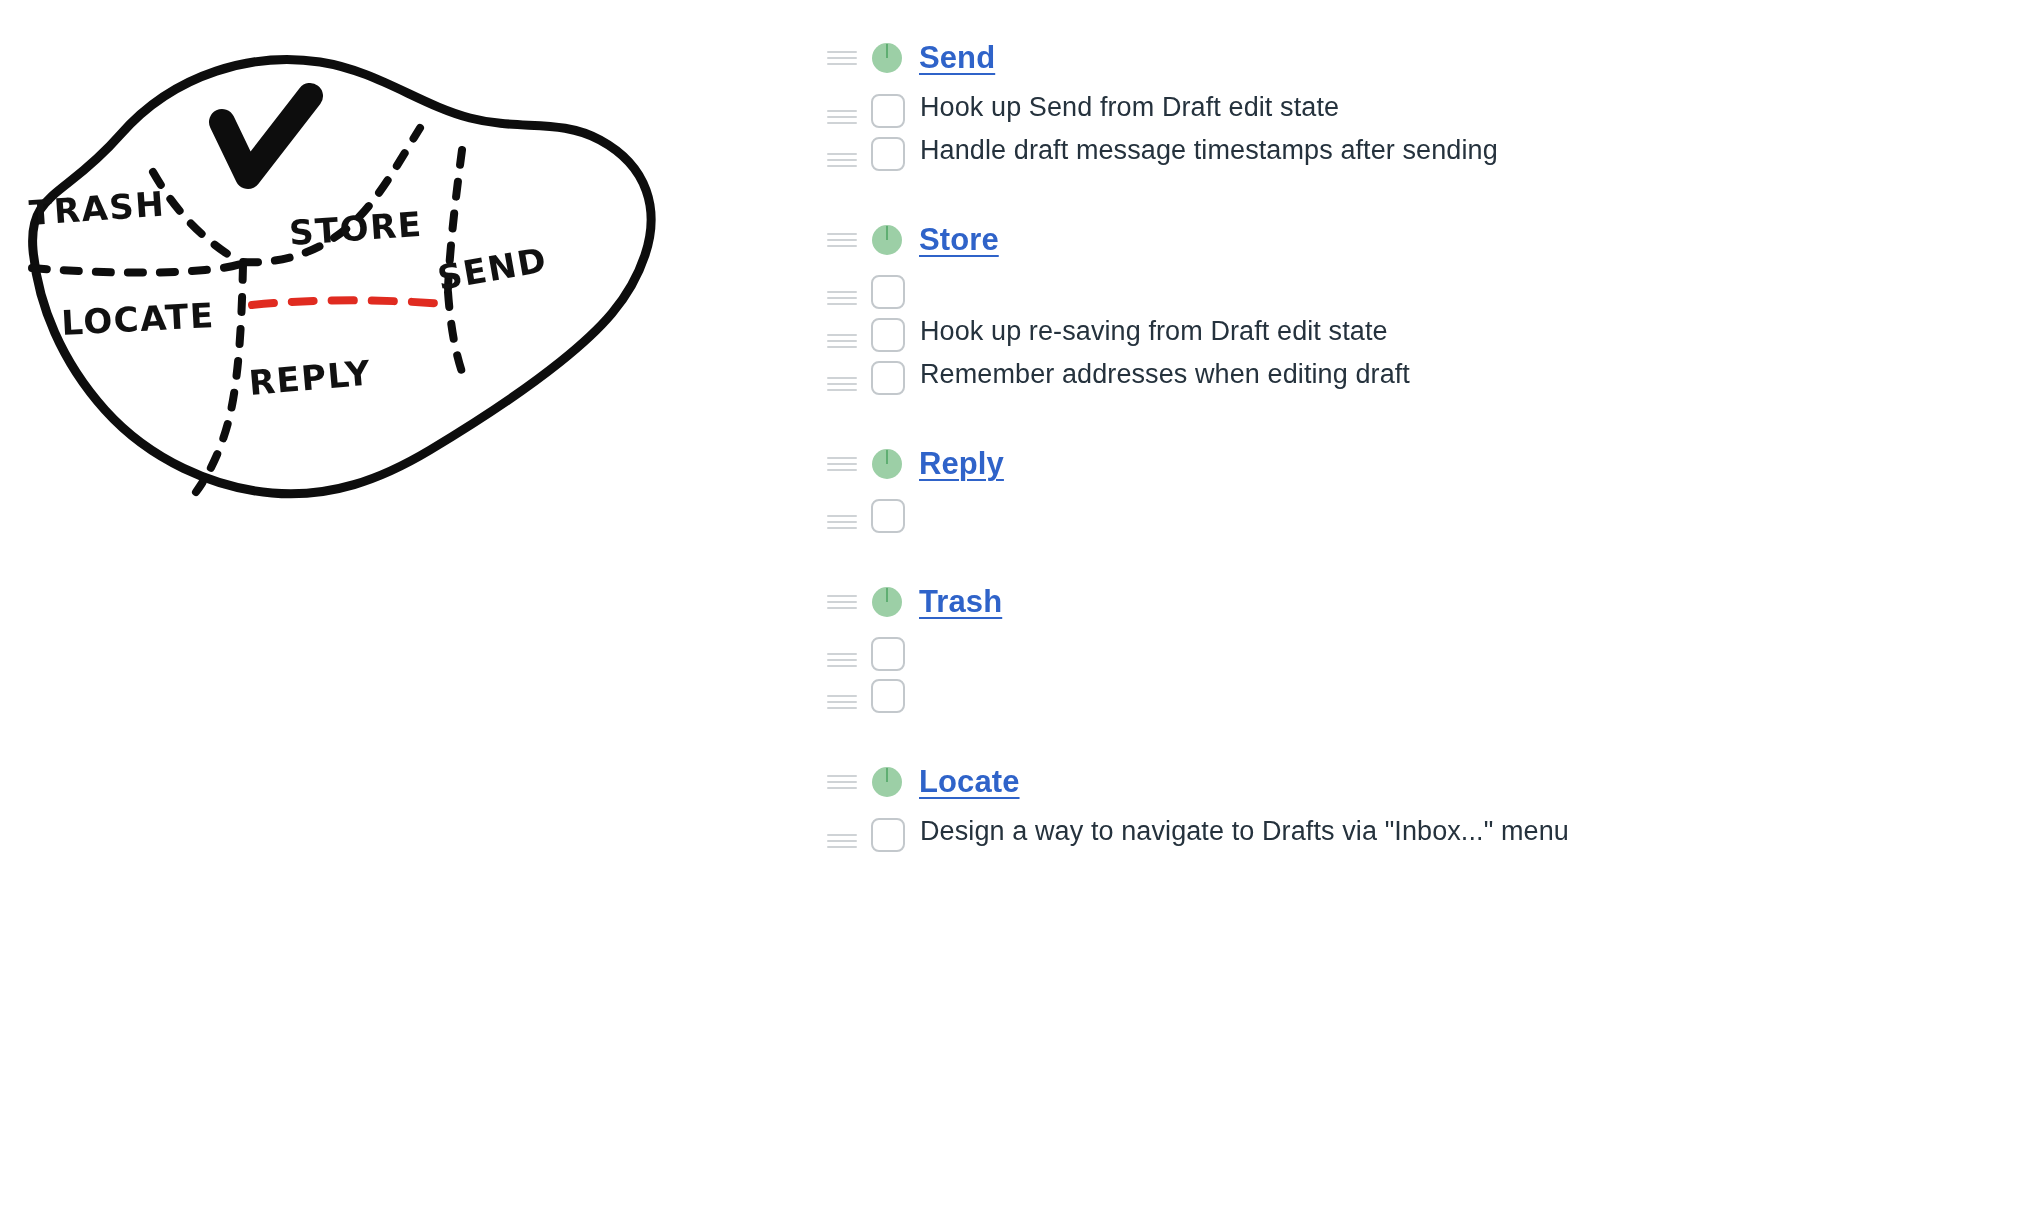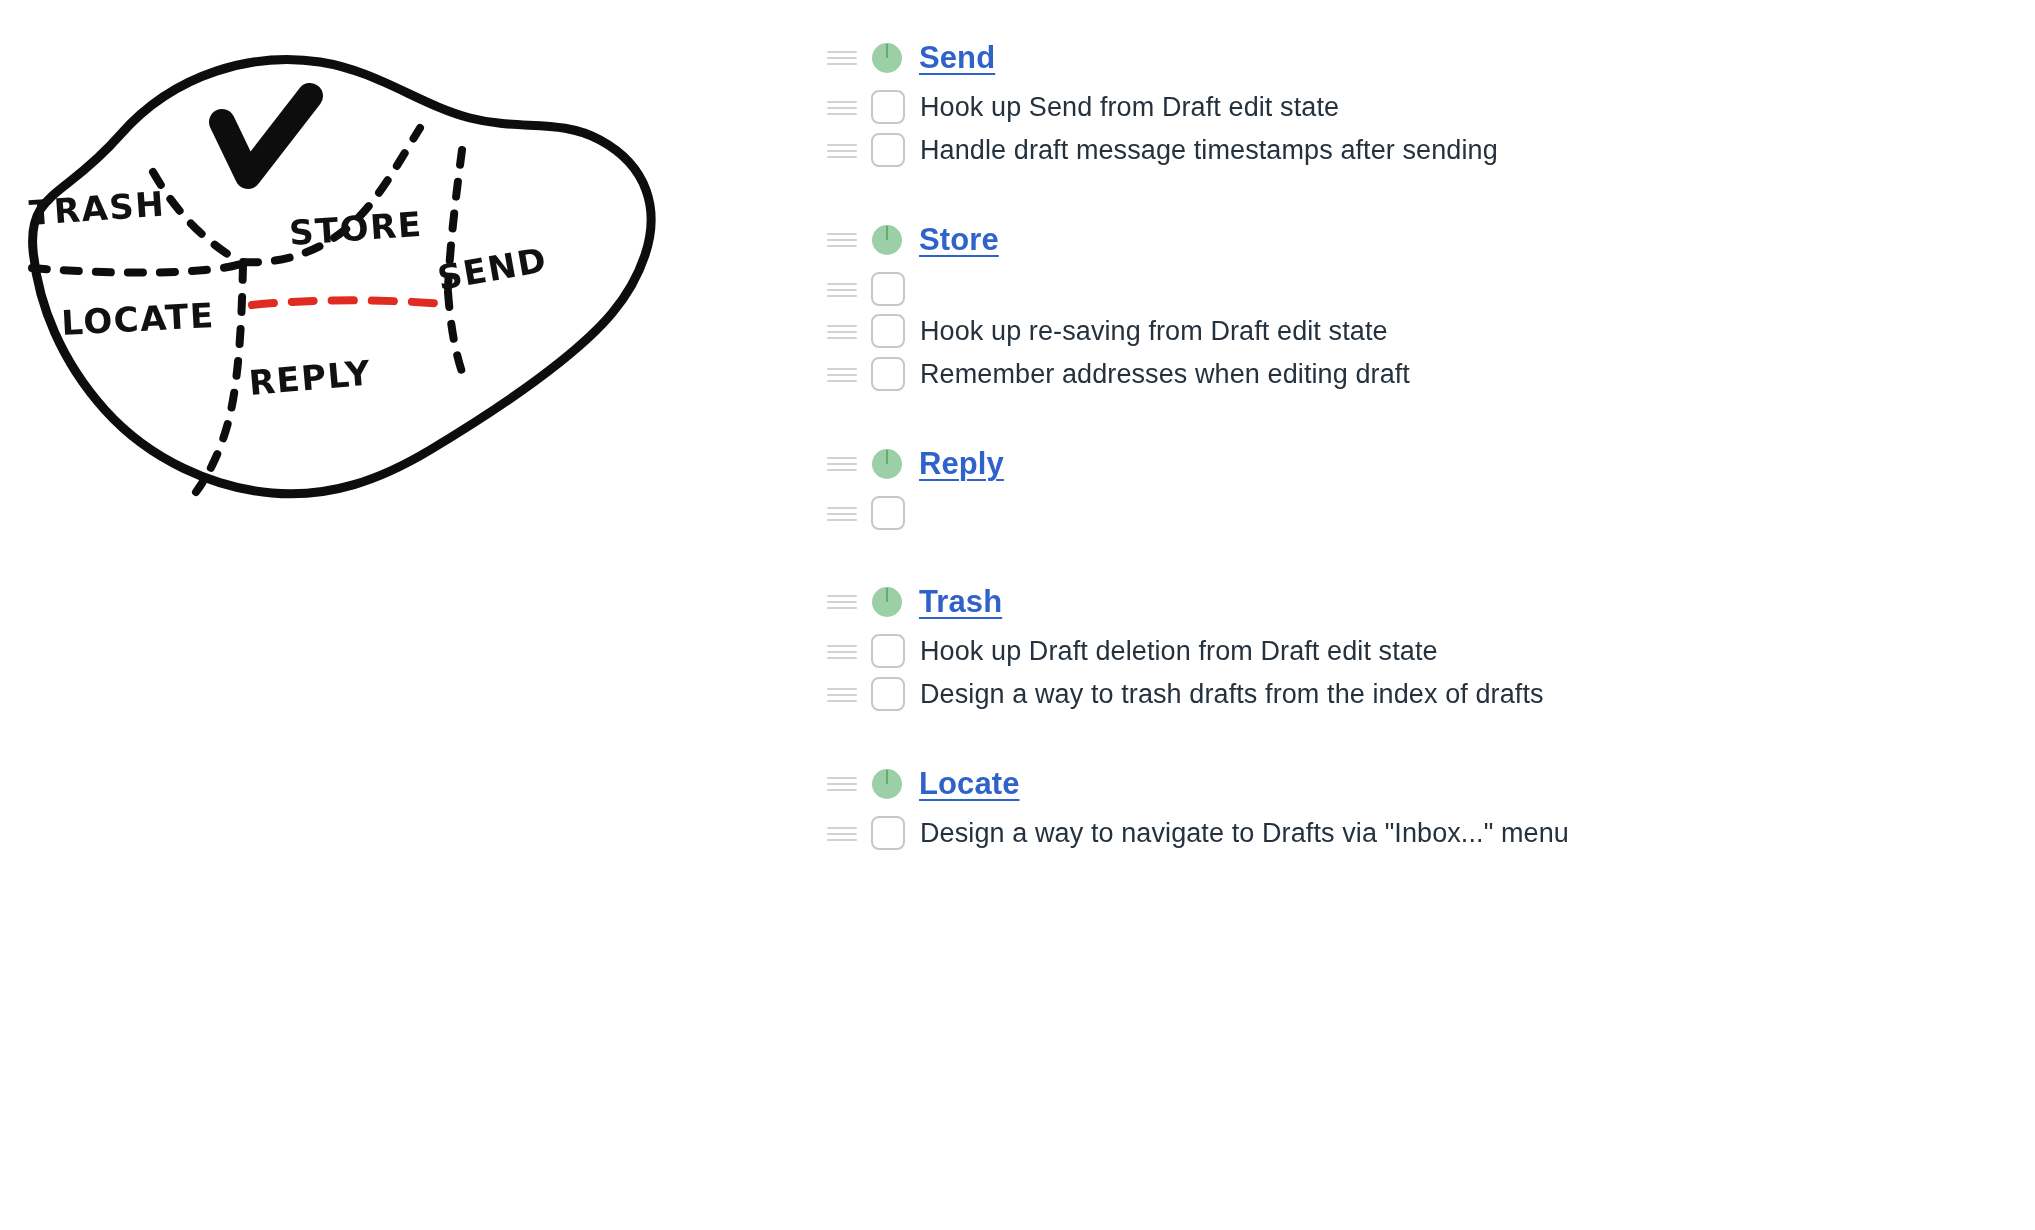--- a/index.html
+++ b/index.html
@@ -51,21 +51,21 @@
     box-sizing: border-box;
   }
 
   .group {
     margin-bottom: 49px;
   }
   .group:last-child { margin-bottom: 0; }
 
   .row {
     display: flex;
-    align-items: flex-start;
+    align-items: flex-end;
     min-height: 40px;
   }
 
   .group-header-row {
     align-items: center;
     margin-bottom: 9px;
   }
 
   
   .drag-handle {
@@ -296,30 +296,28 @@
         <span class="group-title">Trash</span>
       </div>
 
       <div class="row task-row">
         <span class="drag-handle">
             <i></i>
             <i></i>
             <i></i>
           </span>
         <span class="checkbox"></span>
-        <span class="task-text">Hook up Draft deletion from Draft edit state</span>
-      </div>
-      <div class="row task-row">
-        <span class="drag-handle">
-            <i></i>
-            <i></i>
-            <i></i>
-          </span>
-        <span class="checkbox"></span>
-        <span class="task-text">Design a way to trash drafts from the index of drafts</span>
+      </div>
+      <div class="row task-row">
+        <span class="drag-handle">
+            <i></i>
+            <i></i>
+            <i></i>
+          </span>
+        <span class="checkbox"></span>
       </div>
     </div>
 
     <div class="group">
       <div class="row group-header-row">
         <span class="drag-handle">
             <i></i>
             <i></i>
             <i></i>
           </span>

